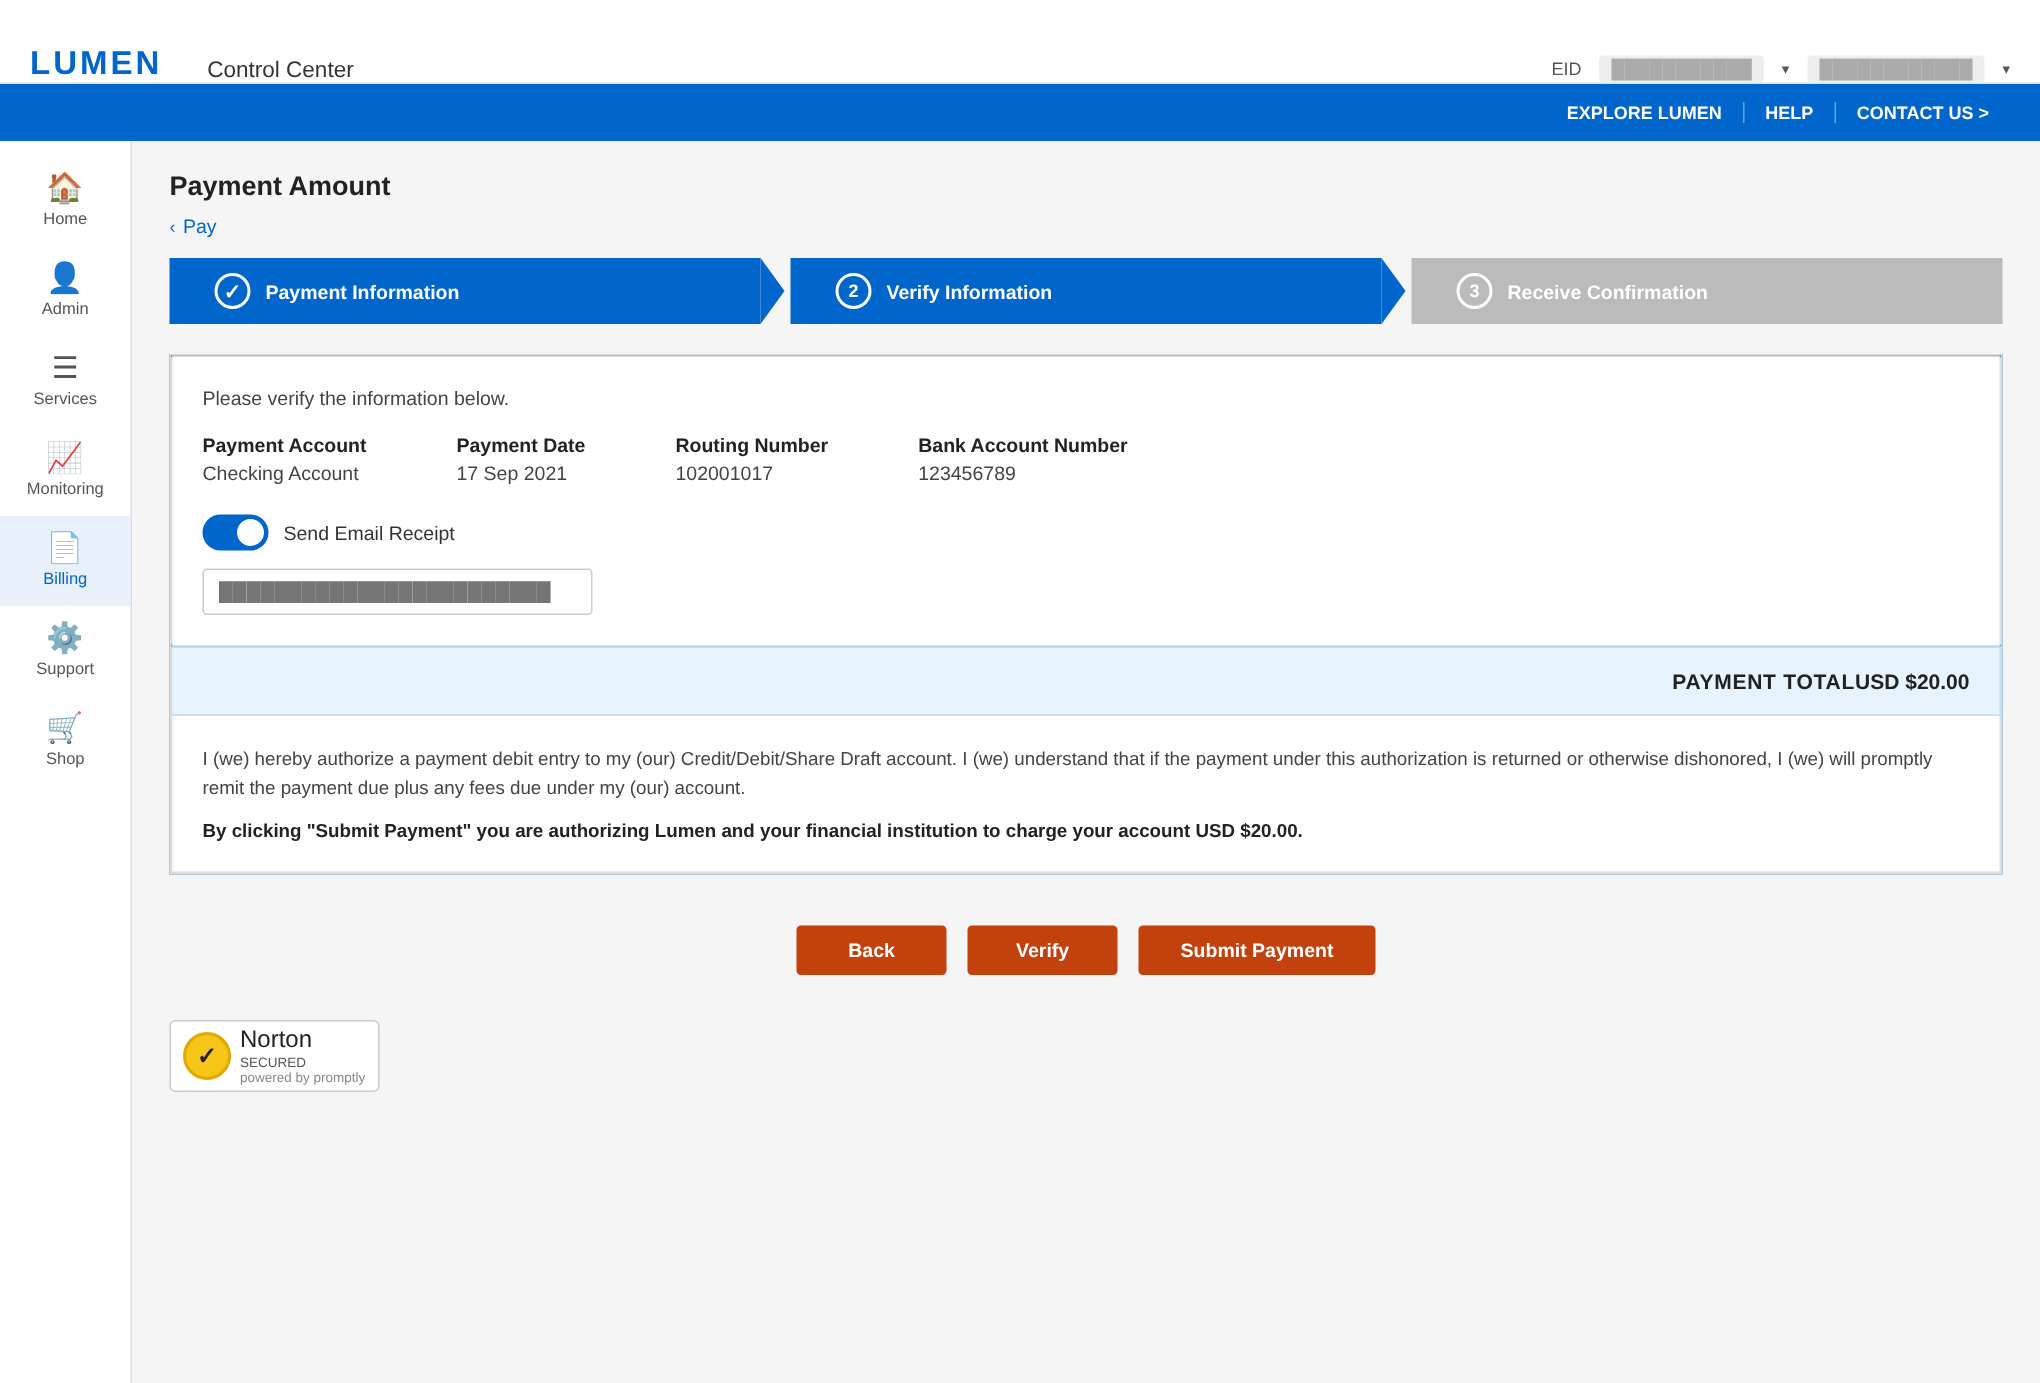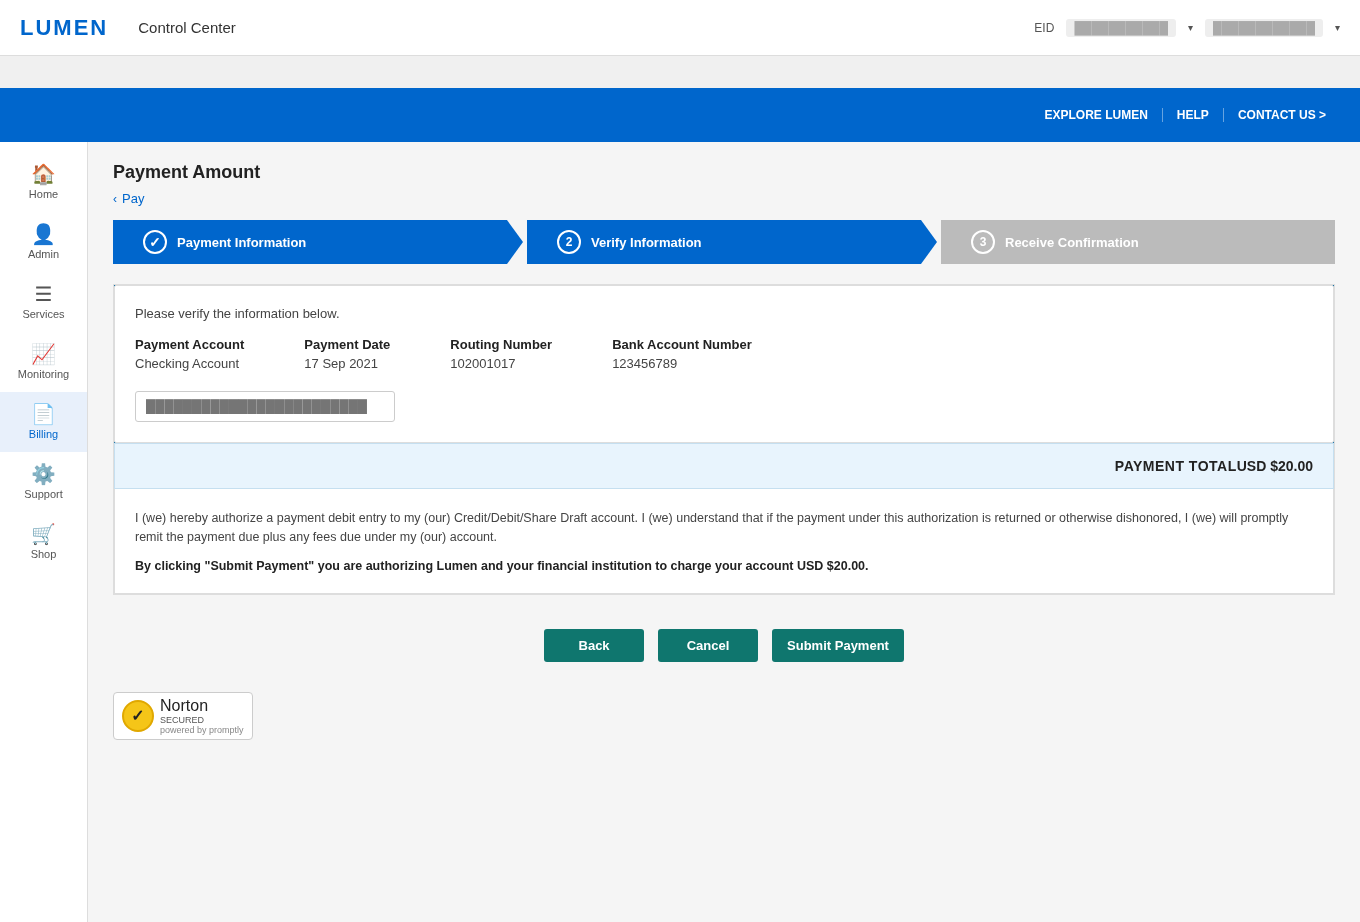--- a/index.html
+++ b/index.html
@@ -1,21 +1,21 @@
 <!DOCTYPE html>
 <html><head>
   <meta charset="utf-8">
   <style>
     * { box-sizing: border-box; margin: 0; padding: 0; }
     body { font-family: Arial, sans-serif; font-size: 13px; background: #f0f0f0; color: #333; }
 
     
     .top-header {
       display: flex;
-      align-items: center;
+      align-items: flex-end;
       background: #fff;
       border-bottom: 1px solid #ddd;
       padding: 0 20px;
       height: 56px;
       position: relative;
     }
     .logo {
       font-size: 22px;
       font-weight: bold;
       color: #000;
@@ -59,22 +59,21 @@
       border-radius: 3px;
     }
 
     
     .nav-bar {
       background: #0066cc;
       display: flex;
       align-items: center;
       justify-content: flex-end;
       padding: 0 20px;
-      height: 54px;
-      margin-top: 32px;
+      height: 38px;
     }
     .nav-bar-links {
       display: flex;
       align-items: center;
       gap: 0;
     }
     .nav-bar-link {
       color: #fff;
       font-size: 12px;
       font-weight: bold;
@@ -346,27 +345,27 @@
 
     
     .button-row {
       display: flex;
       justify-content: center;
       gap: 14px;
       margin-top: 24px;
       padding: 10px 0;
     }
     .btn {
-      padding: 9px 15px;
+      padding: 9px 28px;
       font-size: 13px;
       font-weight: bold;
       border: none;
       border-radius: 3px;
       cursor: pointer;
-      background: #0f766e;
+      background: #c2410c;
       color: #fff;
       min-width: 100px;
     }
 
     
     .norton-badge {
       display: flex;
       align-items: center;
       gap: 8px;
       margin-top: 20px;
@@ -522,39 +521,46 @@
             <span class="info-label">Routing Number</span>
             <span class="info-value">102001017</span>
           </div>
           <div class="payment-info-col">
             <span class="info-label">Bank Account Number</span>
             <span class="info-value">123456789</span>
           </div>
         </div>
 
         
+        <div class="toggle-row">
+          <label class="toggle">
+
+            <span class="toggle-slider"></span>
+          </label>
+          <span class="toggle-label">Send Email Receipt</span>
+        </div>
 
         
         <input class="email-input" type="text" placeholder="████████████████████████" style="">
       </div>
 
       <div class="payment-total-bar">
         <span class="payment-total-label">PAYMENT TOTAL</span>
         <span class="payment-total-amount">USD $20.00</span>
       </div>
 
       <div class="auth-section">
         <p class="auth-text">I (we) hereby authorize a payment debit entry to my (our) Credit/Debit/Share Draft account. I (we) understand that if the payment under this authorization is returned or otherwise dishonored, I (we) will promptly remit the payment due plus any fees due under my (our) account.</p>
         <p class="auth-bold">By clicking "Submit Payment" you are authorizing Lumen and your financial institution to charge your account USD $20.00.</p>
       </div>
     </div>
 
     <div class="button-row">
       <button class="btn">Back</button>
-      <button class="btn">Cancel</button>
+      <button class="btn">Verify</button>
       <button class="btn">Submit Payment</button>
     </div>
 
     <div class="norton-badge">
       <div class="norton-logo">
         <div class="norton-icon">✓</div>
         <div class="norton-text-block">
           <span class="norton-title">Norton</span>
           <span class="norton-subtitle">SECURED</span>
           <span class="norton-powered">powered by promptly</span>

